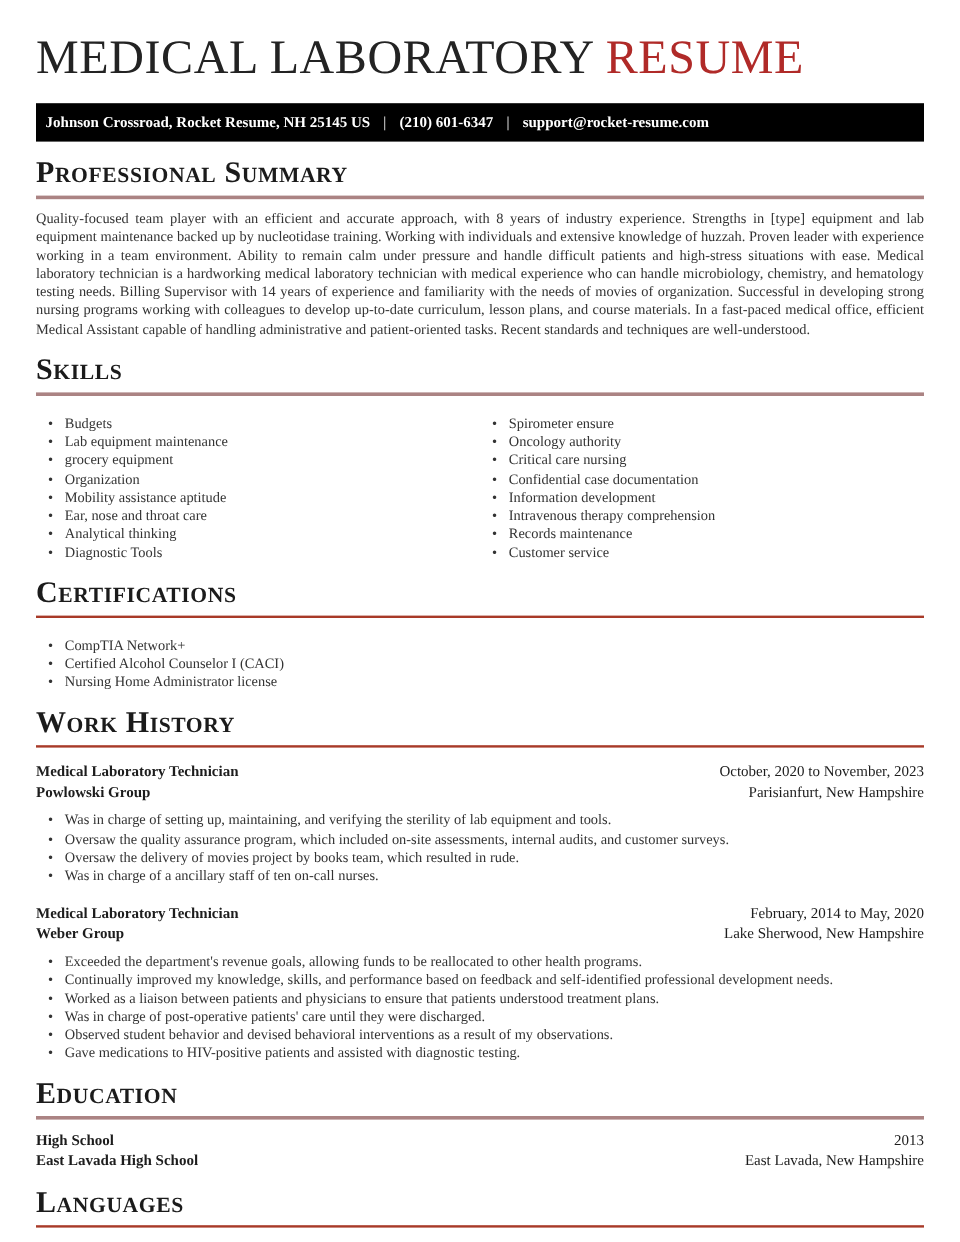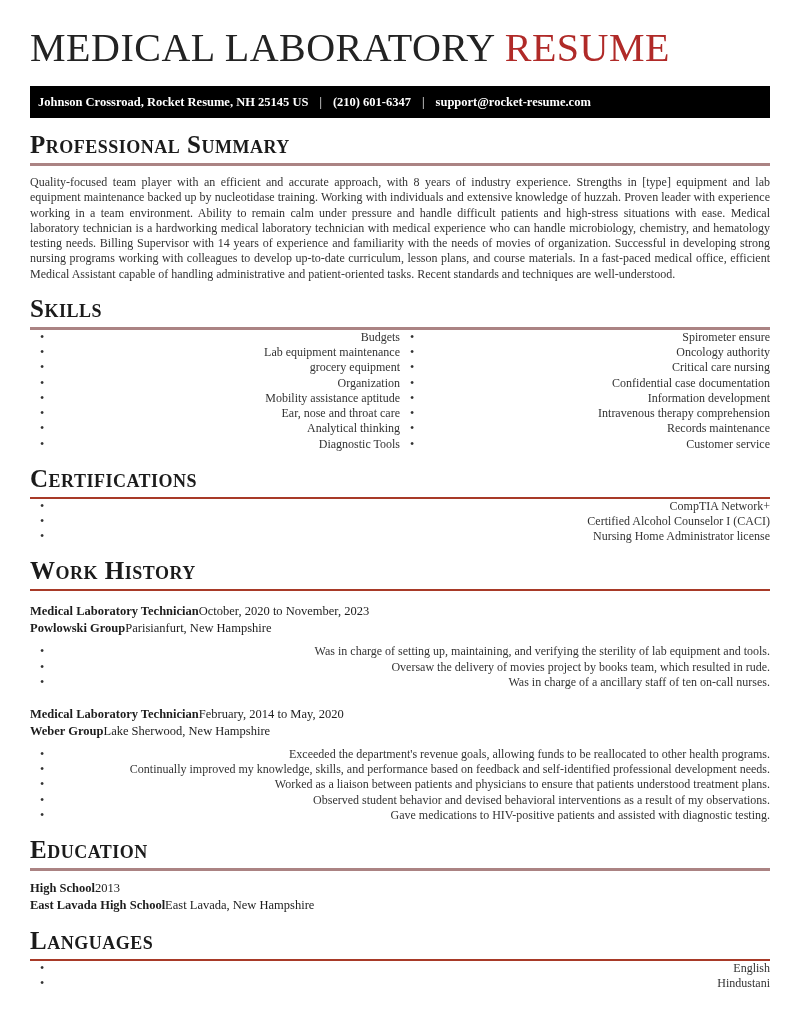--- a/index.html
+++ b/index.html
@@ -42,34 +42,34 @@
   }
   .rule { margin-top: 3px; height: 0; }
   .rule.soft { border-top: 3px solid var(--rule-soft); }
   .rule.red  { border-top: 2px solid var(--rule-red); }
 
   .body-text {
     margin: 9px 0 0 0; font-size: 12px; line-height: 15.3px;
     text-align: justify; color: var(--text);
   }
 
-  ul.blist { list-style: none; margin: 0 0 0 0; padding: 0; text-align: right; }
+  ul.blist { list-style: none; margin: 16px 0 0 0; padding: 0; }
   ul.blist li {
     position: relative; padding-left: 24px;
     font-size: 12px; line-height: 15.2px; color: var(--text);
   }
   ul.blist li::before { content: "\2022"; position: absolute; left: 10px; }
 
   .cols { display: flex; }
   .cols ul.blist { width: 50%; }
 
   .entry { margin-top: 12px; }
   .entry + .entry { margin-top: 16px; }
   .row {
-    display: flex; 
+    display: flex; justify-content: space-between;
     font-size: 12.5px; line-height: 17px; color: #1d1d1d;
   }
   .row .bold { font-weight: bold; }
   .row .italic { }
   .entry ul.blist { margin-top: 7px; }
   .edu-rows { margin-top: 9px; }
 </style>
 </head>
 <body>
 
@@ -134,39 +134,41 @@
         <span class="bold">Medical Laboratory Technician</span>
         <span>October, 2020 to November, 2023</span>
       </div>
       <div class="row">
         <span class="bold">Powlowski Group</span>
         <span class="italic">Parisianfurt, New Hampshire</span>
       </div>
       <ul class="blist">
 
       <li>Was in charge of setting up, maintaining, and verifying the sterility of lab equipment and tools.</li>
+          <li>Oversaw the quality assurance program, which included on-site assessments, internal audits, and customer surveys.</li>
           <li>Oversaw the delivery of movies project by books team, which resulted in rude.</li>
           <li>Was in charge of a ancillary staff of ten on-call nurses.</li>
         </ul>
     </div>
 
     <div class="entry">
       <div class="row">
         <span class="bold">Medical Laboratory Technician</span>
         <span>February, 2014 to May, 2020</span>
       </div>
       <div class="row">
         <span class="bold">Weber Group</span>
         <span class="italic">Lake Sherwood, New Hampshire</span>
       </div>
       <ul class="blist">
 
       <li>Exceeded the department's revenue goals, allowing funds to be reallocated to other health programs.</li>
           <li>Continually improved my knowledge, skills, and performance based on feedback and self-identified professional development needs.</li>
           <li>Worked as a liaison between patients and physicians to ensure that patients understood treatment plans.</li>
+          <li>Was in charge of post-operative patients' care until they were discharged.</li>
           <li>Observed student behavior and devised behavioral interventions as a result of my observations.</li>
           <li>Gave medications to HIV-positive patients and assisted with diagnostic testing.</li>
         </ul>
     </div>
   </section>
 
   <section class="sec">
     <h2 class="sec-heading">Education</h2>
     <div class="rule soft"></div>
     <div class="edu-rows">

